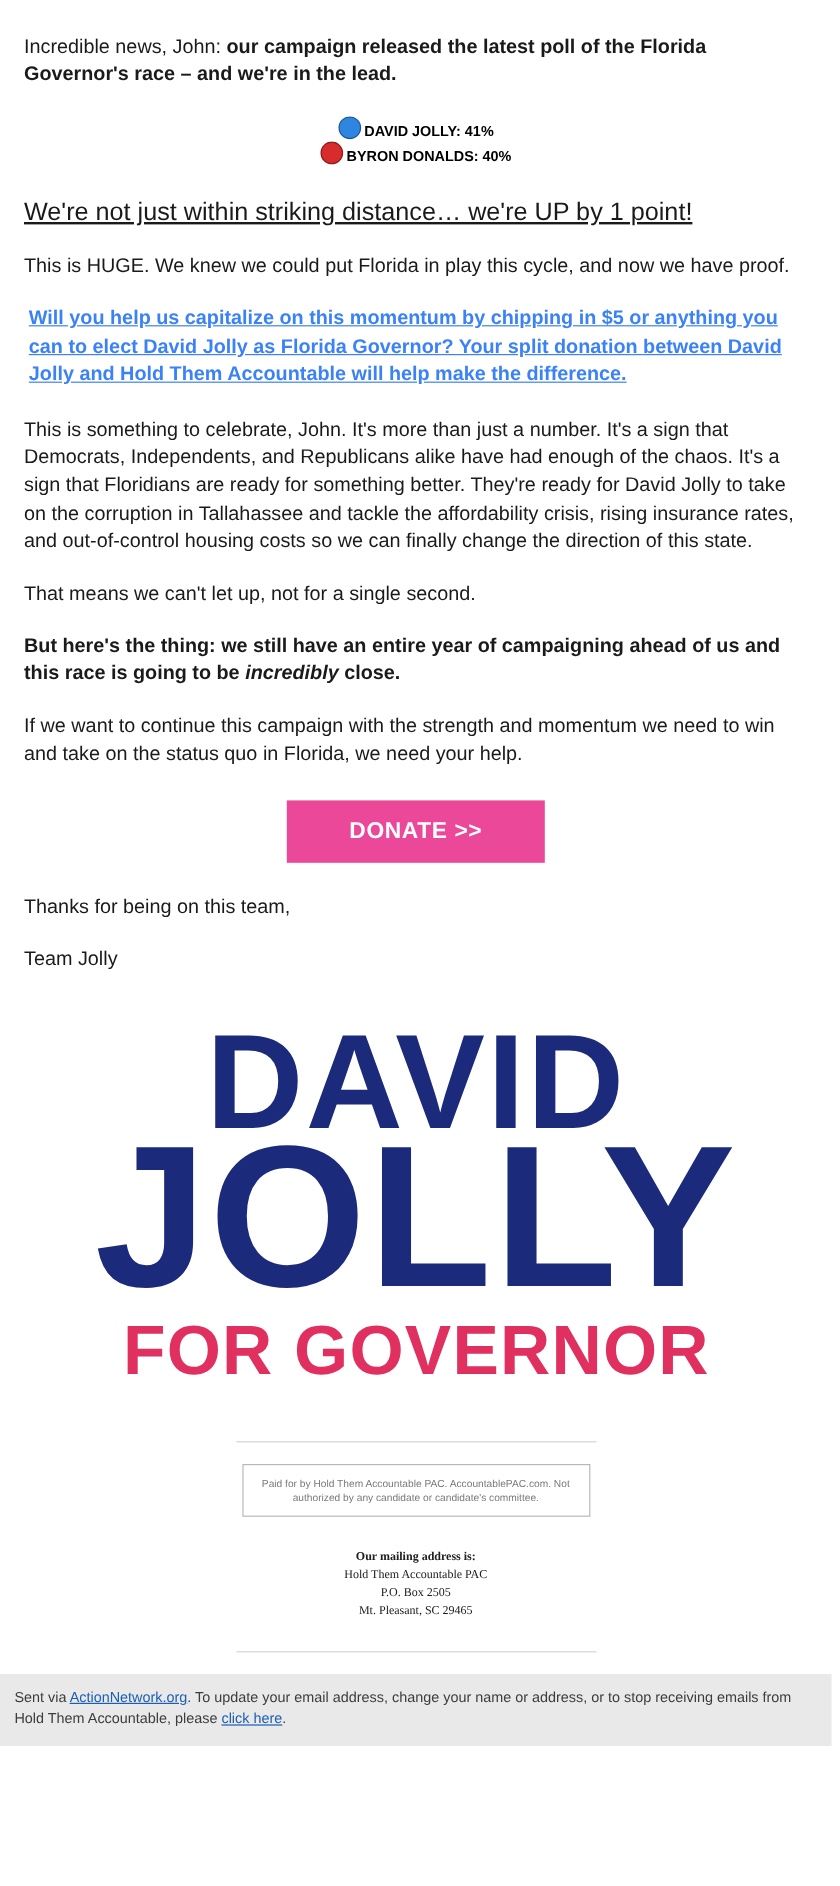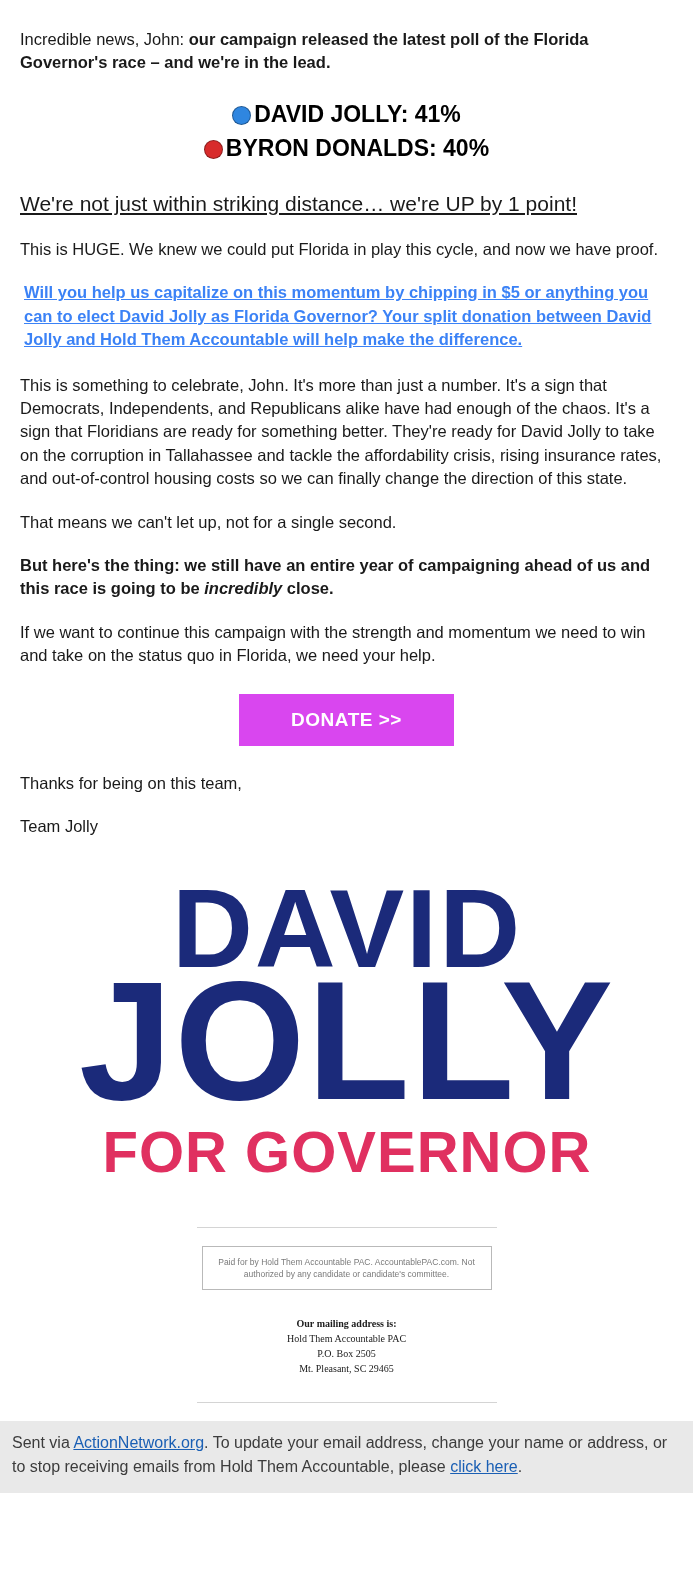--- a/index.html
+++ b/index.html
@@ -28,21 +28,21 @@
     color: #1a1a1a;
   }
   .b {
     font-weight: bold;
   }
   .poll-block {
     text-align: center;
     margin: 22px 0 26px 0;
   }
   .poll-row {
-    font-size: 23px;
+    font-size: 12px;
     font-weight: bold;
     line-height: 1.5;
     display: block;
     white-space: nowrap;
   }
   .dot {
     display: inline-block;
     width: 19px;
     height: 19px;
     border-radius: 50%;
@@ -68,21 +68,21 @@
     display: block;
     margin: 0 0 22px 4px;
   }
   .italic { font-style: italic; }
   .donate-wrap {
     text-align: center;
     margin: 26px 0 26px 0;
   }
   .donate-btn {
     display: inline-block;
-    background: #d946ef;
+    background: #ec4899;
     color: #ffffff;
     font-size: 19px;
     font-weight: bold;
     letter-spacing: 0.5px;
     padding: 15px 52px;
     text-decoration: none;
     border: none;
     cursor: pointer;
     font-family: "Liberation Sans", sans-serif;
   }
@@ -122,21 +122,21 @@
     line-height: 1.5;
     color: #202020;
   }
   .mailing .mailing-title {
     font-weight: bold;
   }
   .bottom-bar {
     margin-top: 18px;
     background: #e9e9e9;
     padding: 10px 12px 14px 12px;
-    font-size: 16px;
+    font-size: 12px;
     line-height: 1.5;
     color: #3c3c3c;
   }
   .bottom-bar a {
     color: #1a5fb4;
     text-decoration: underline;
   }
 </style>
 </head>
 <body>

